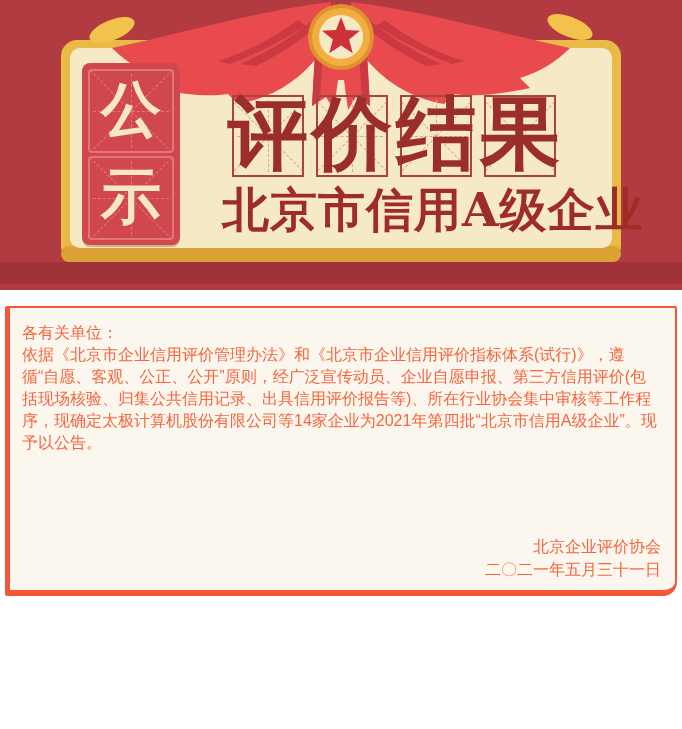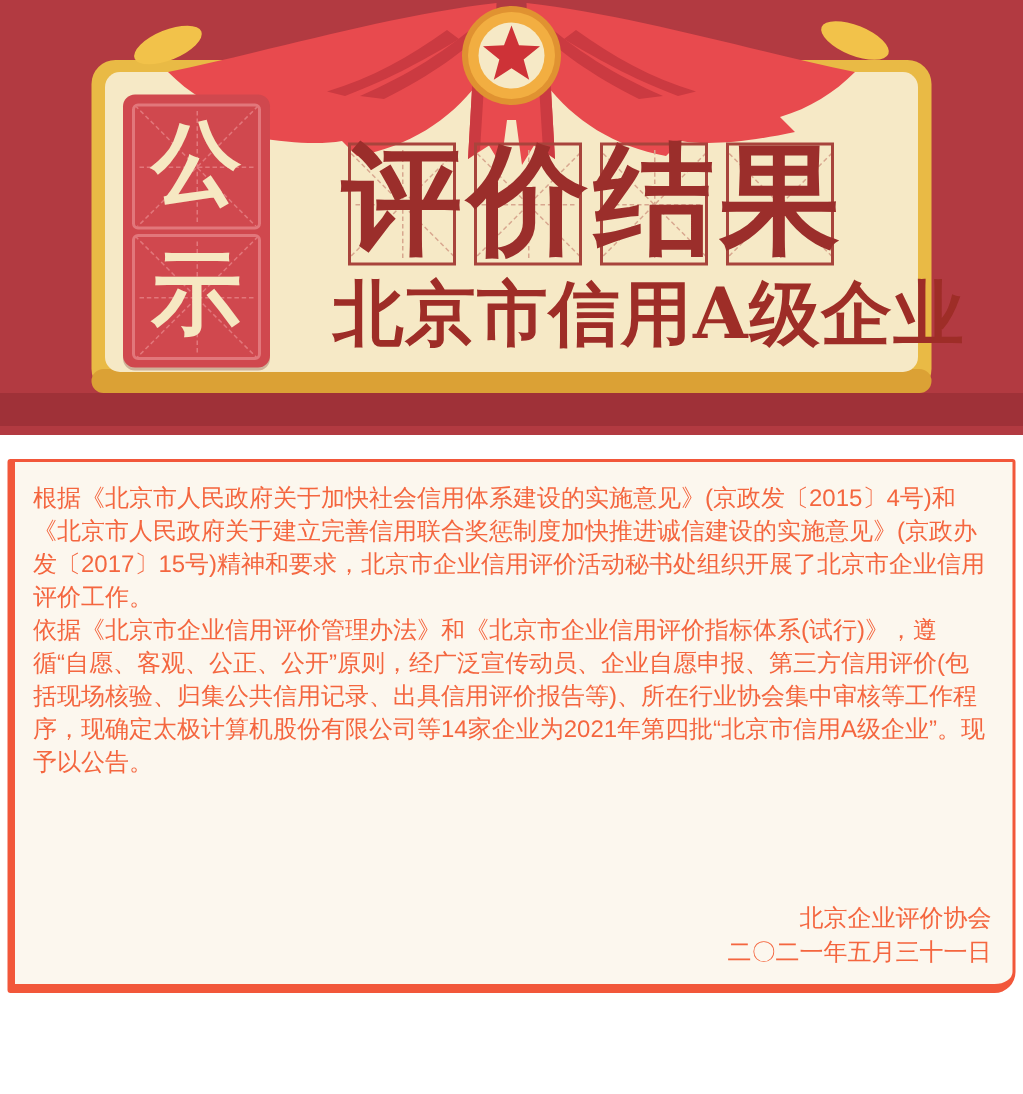--- a/index.html
+++ b/index.html
@@ -151,21 +151,21 @@
           <div class="gl gl-d2"></div>
         </div>
         <div class="hchar">果</div>
       </div>
     </div>
 
     <div class="subheadline">北京市信用A级企业</div>
   </div>
 
   <div class="notice">
-    <p>根据《北京市人民政府关于加快社会信用体系建设的实施意见》(京政发〔2015〕4号)和《北京市人民政府关于建立完善信用联合奖惩制度加快推进诚信建设的实施意见》(京政办发〔2017〕15号)精神和要求，北京市企业信用评价活动秘书处组织开展了北京市企业信用评价工作。</p>
+    <p>各有关单位：</p>
     <p>依据《北京市企业信用评价管理办法》和《北京市企业信用评价指标体系(试行)》，遵循“自愿、客观、公正、公开”原则，经广泛宣传动员、企业自愿申报、第三方信用评价(包括现场核验、归集公共信用记录、出具信用评价报告等)、所在行业协会集中审核等工作程序，现确定太极计算机股份有限公司等14家企业为2021年第四批“北京市信用A级企业”。现予以公告。</p>
     <div class="signature">
       <p>北京企业评价协会</p>
       <p>二〇二一年五月三十一日</p>
     </div>
   </div>
 
 </div>
 
 </body></html>

